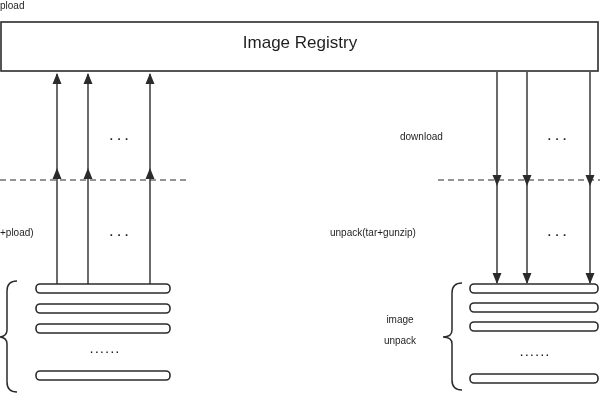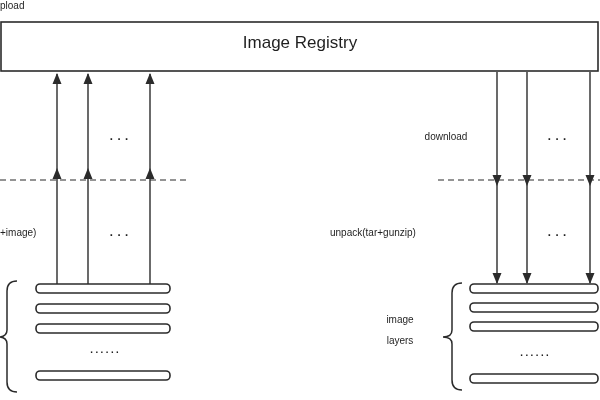--- a/index.html
+++ b/index.html
@@ -107,30 +107,30 @@
     <path d="M 17 281 Q 7 281 7 291 L 7 330 Q 7 337 -2 337 Q 7 337 7 344 L 7 382 Q 7 392 17 392" fill="none" stroke="#2b2b2b" stroke-width="1.5"></path>
 
     <path d="M 462 283 Q 452 283 452 293 L 452 330 Q 452 337 443 337 Q 452 337 452 344 L 452 380 Q 452 390 462 390" fill="none" stroke="#2b2b2b" stroke-width="1.5"></path>
   </svg>
 
   <div class="label title">Image Registry</div>
 
   <div class="label" style="left:0; top:131;">pload</div>
   <div class="label ellipsis" style="left:100px; width:40px; top:129px;">···</div>
 
-  <div class="label" style="left:0; top:227px;">+image)</div>
+  <div class="label" style="left:0; top:227px;">+pload)</div>
   <div class="label ellipsis" style="left:100px; width:40px; top:225px;">···</div>
 
-  <div class="label" style="left:400px; width:92px; top:131px; text-align:center;">download</div>
+  <div class="label" style="left:400px; width:92px; top:131px; text-align:left;">download</div>
   <div class="label ellipsis" style="left:538px; width:40px; top:129px;">···</div>
 
   <div class="label" style="left:330px; width:166px; top:227px; text-align:left;">unpack(tar+gunzip)</div>
   <div class="label ellipsis" style="left:538px; width:40px; top:225px;">···</div>
 
   <div class="two-line" style="left:360px; width:80px; top:309px;">
     <div>image</div>
-    <div>layers</div>
+    <div>unpack</div>
   </div>
 
   <div class="stack-dots" style="left:60px; width:90px; top:339px;">......</div>
   <div class="stack-dots" style="left:490px; width:90px; top:342px;">......</div>
 
 </div>
 
 </body></html>

